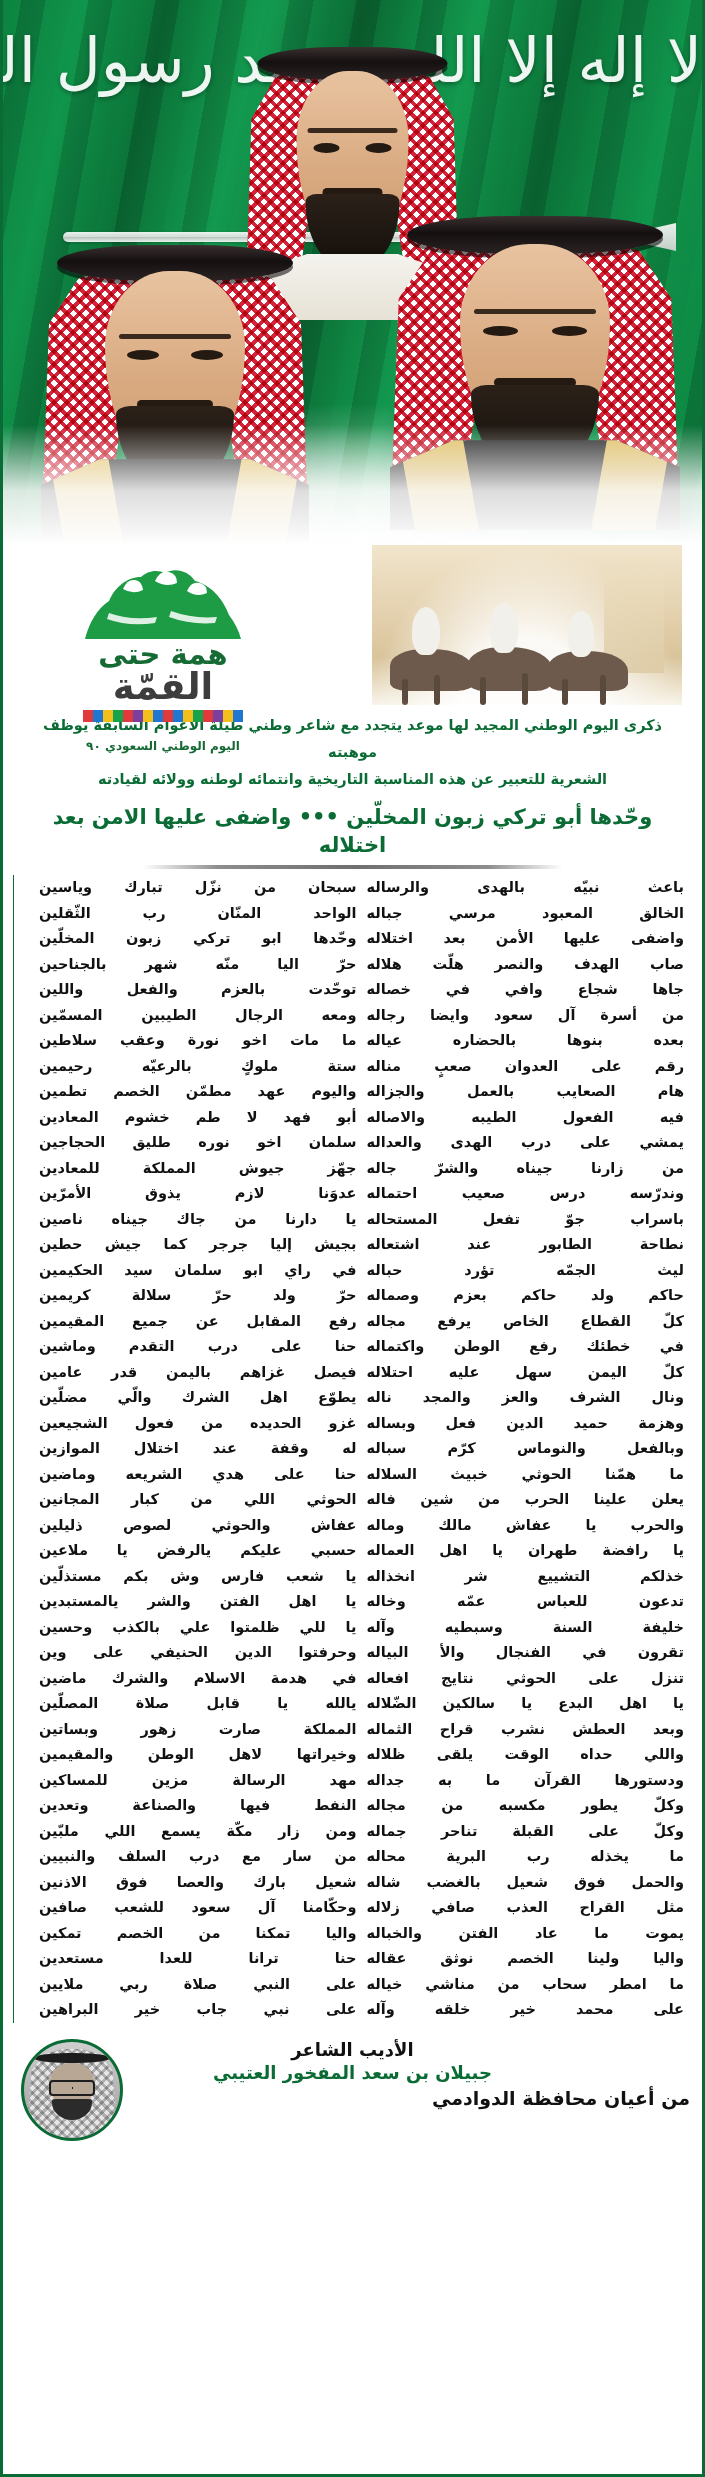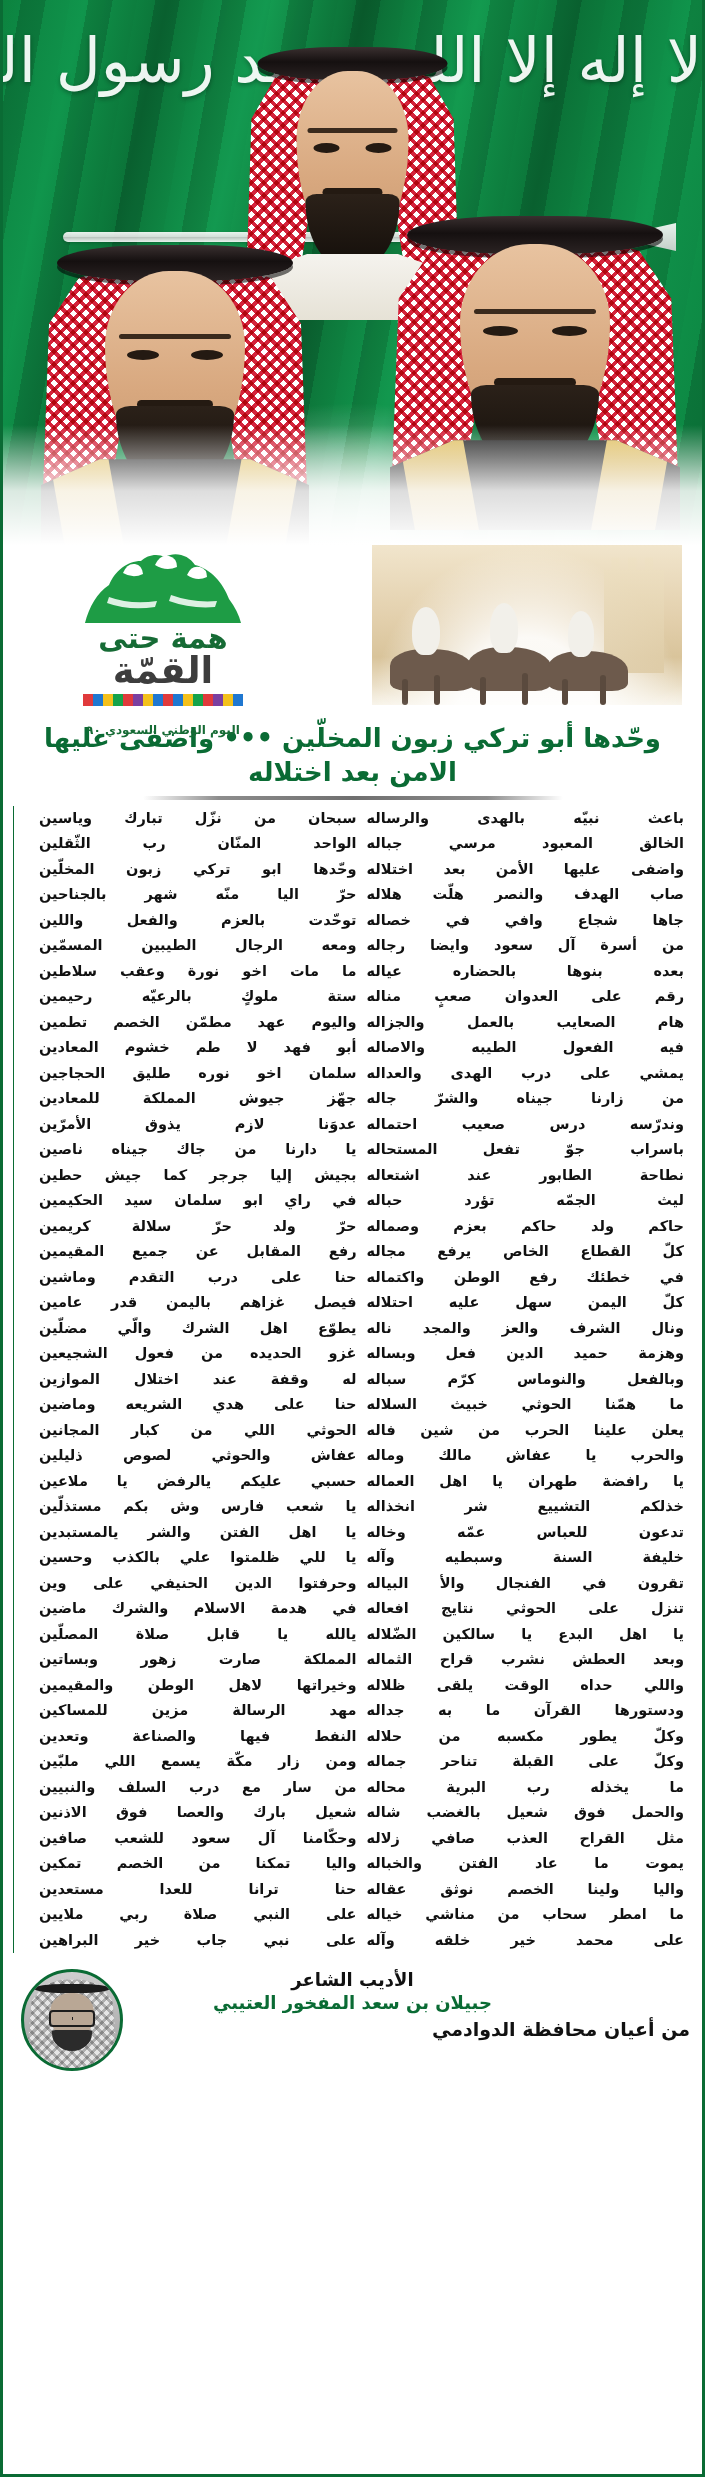--- a/index.html
+++ b/index.html
@@ -107,21 +107,21 @@
   .bisht:before{left:6%;transform:skewX(10deg);}
   .bisht:after{right:6%;transform:skewX(-10deg);}
 
   .hero-fade{
     position:absolute;left:0;right:0;bottom:0;height:120px;
     background:linear-gradient(180deg,rgba(255,255,255,0) 0%,rgba(255,255,255,.85) 55%,#fff 100%);
   }
 
   
   .logo-band{position:relative;height:165px;background:#fff;}
-  .nd-logo{position:absolute;left:60px;top:4px;width:200px;text-align:center;}
+  .nd-logo{position:absolute;left:60px;top:20px;width:200px;text-align:center;}
   .nd-mount{width:168px;height:76px;margin:0 auto;position:relative;}
   .nd-mount svg{display:block;}
   .nd-word1{
     font-size:29px;font-weight:bold;color:#166b35;letter-spacing:-1px;margin-top:-4px;
   }
   .nd-word2{
     font-size:37px;font-weight:bold;color:#3d3d3d;letter-spacing:-1px;margin-top:-6px;
   }
   .nd-flagstrip{
     width:160px;height:12px;margin:2px auto 0;
@@ -149,21 +149,21 @@
     opacity:.85;
   }
 
   
   .intro{
     margin:2px 28px 0;text-align:center;color:#0a6b34;
     font-size:14.5px;font-weight:bold;line-height:1.85;
   }
   .title-line{
     margin:12px 22px 4px;text-align:center;color:#0a6b34;
-    font-size:26px;font-weight:bold;line-height:1.3;
+    font-size:21px;font-weight:bold;line-height:1.3;
   }
   .title-rule{
     width:420px;height:4px;margin:6px auto 2px;
     background:linear-gradient(90deg,rgba(120,120,120,0),#8d8d8d 18%,#6f6f6f 50%,#8d8d8d 82%,rgba(120,120,120,0));
     border-radius:3px;
   }
 
   
   .poem{
     display:flex;flex-direction:row;
@@ -295,20 +295,24 @@
           <path fill="#ffffff" d="M92 46 q22 8 46 6 l-2 6 q-24 2 -46 -6 Z" opacity=".85"></path>
         </svg>
       </div>
       <div class="nd-word1">همة حتى</div>
       <div class="nd-word2">القمّة</div>
       <div class="nd-flagstrip"></div>
       <div class="nd-sub">اليوم الوطني السعودي ٩٠</div>
     </div>
   </div>
 
+  <div class="intro">
+    <div>ذكرى اليوم الوطني المجيد لها موعد يتجدد مع شاعر وطني طيلة الأعوام السابقة يوظف موهبته</div>
+    <div>الشعرية للتعبير عن هذه المناسبة التاريخية وانتمائه لوطنه وولائه لقيادته</div>
+  </div>
 
   <div class="title-line">وحّدها أبو تركي زبون المخلّين ••• واضفى عليها الامن بعد اختلاله</div>
   <div class="title-rule"></div>
 
   <div class="poem">
     <div class="col left" id="col-left">
         <div class="pline">باعث نبيّه بالهدى والرساله</div>
         <div class="pline">الخالق المعبود مرسي جباله</div>
         <div class="pline">واضفى عليها الأمن بعد اختلاله</div>
         <div class="pline">صاب الهدف والنصر هلّت هلاله</div>
@@ -337,21 +341,21 @@
         <div class="pline">يا رافضة طهران يا اهل العماله</div>
         <div class="pline">خذلكم التشييع شر انخذاله</div>
         <div class="pline">تدعون للعباس عمّه وخاله</div>
         <div class="pline">خليفة السنة وسبطيه وآله</div>
         <div class="pline">تقرون في الفنجال والأ البياله</div>
         <div class="pline">تنزل على الحوثي نتايج افعاله</div>
         <div class="pline">يا اهل البدع يا سالكين الضّلاله</div>
         <div class="pline">وبعد العطش نشرب قراح الثماله</div>
         <div class="pline">واللي حداه الوقت يلقى ظلاله</div>
         <div class="pline">ودستورها القرآن ما به جداله</div>
-        <div class="pline">وكلّ يطور مكسبه من حلاله</div>
+        <div class="pline">وكلّ يطور مكسبه من مجاله</div>
         <div class="pline">وكلّ على القبلة تناحر جماله</div>
         <div class="pline">ما يخذله رب البرية محاله</div>
         <div class="pline">والحمل فوق شعيل بالغضب شاله</div>
         <div class="pline">مثل القراح العذب صافي زلاله</div>
         <div class="pline">يموت ما عاد الفتن والخباله</div>
         <div class="pline">واليا ولينا الخصم نوثق عقاله</div>
         <div class="pline">ما امطر سحاب من مناشي خياله</div>
         <div class="pline">على محمد خير خلقه وآله</div>
       </div>
     <div class="col right" id="col-right">

